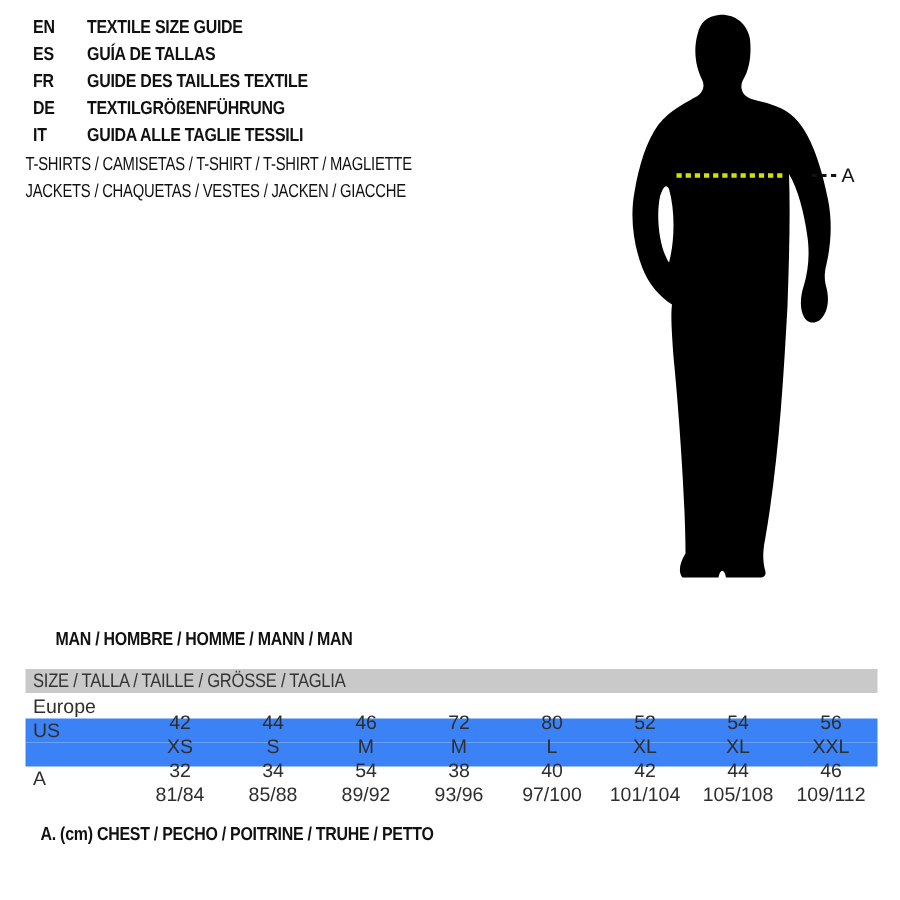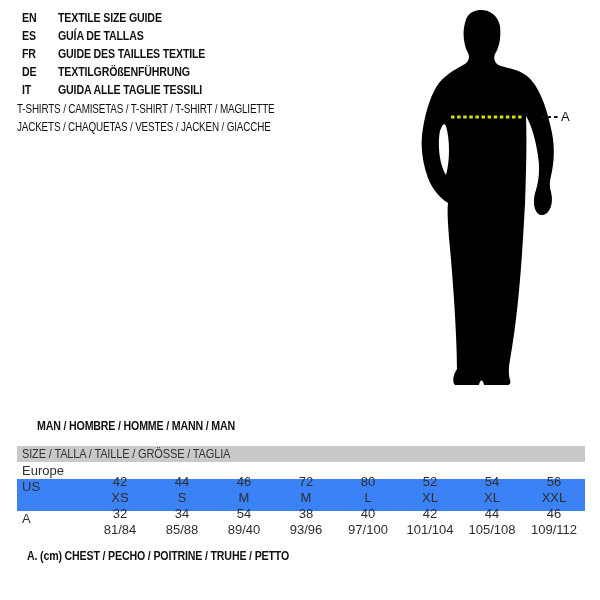--- a/index.html
+++ b/index.html
@@ -160,21 +160,21 @@
       <div class="tcell">40</div>
       <div class="tcell">42</div>
       <div class="tcell">44</div>
       <div class="tcell">46</div>
     </div>
 
     <div class="trow">
       <div class="tlabel">A</div>
       <div class="tcell">81/84</div>
       <div class="tcell">85/88</div>
-      <div class="tcell">89/40</div>
+      <div class="tcell">89/92</div>
       <div class="tcell">93/96</div>
       <div class="tcell">97/100</div>
       <div class="tcell">101/104</div>
       <div class="tcell">105/108</div>
       <div class="tcell">109/112</div>
     </div>
   </div>
 
   <div class="footnote">
     <span class="cond">A. (cm) CHEST / PECHO / POITRINE / TRUHE / PETTO</span>

